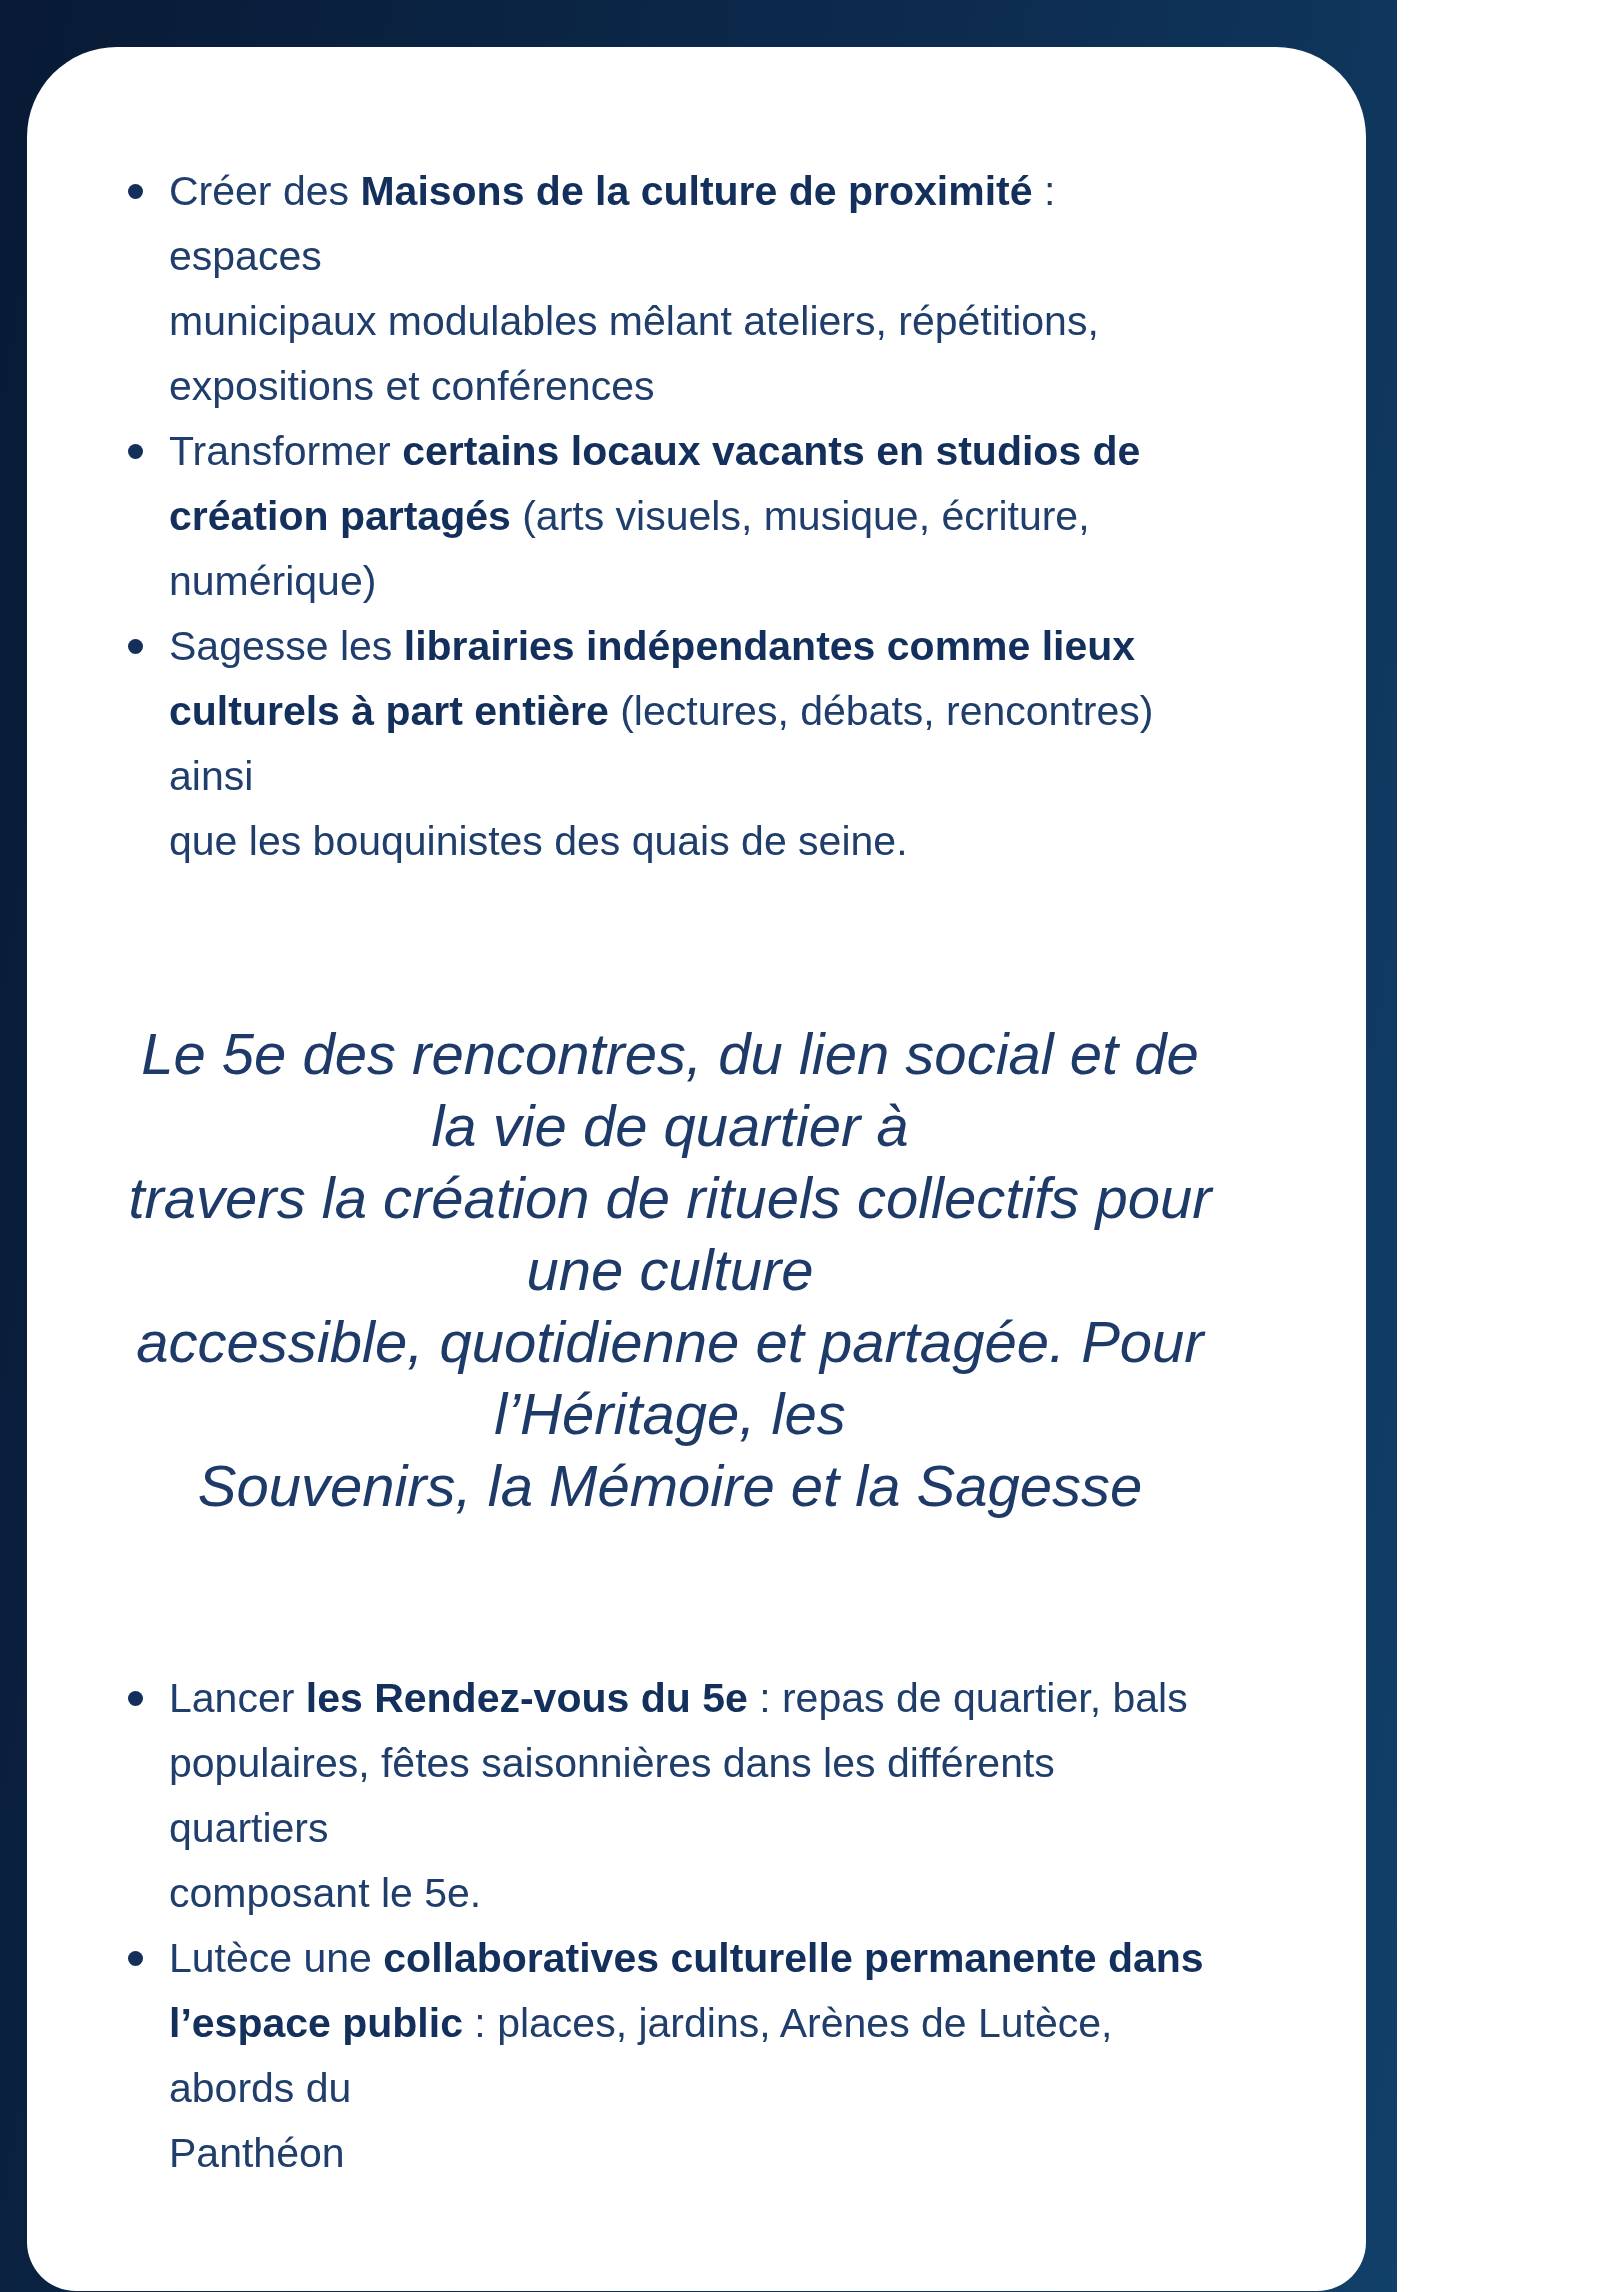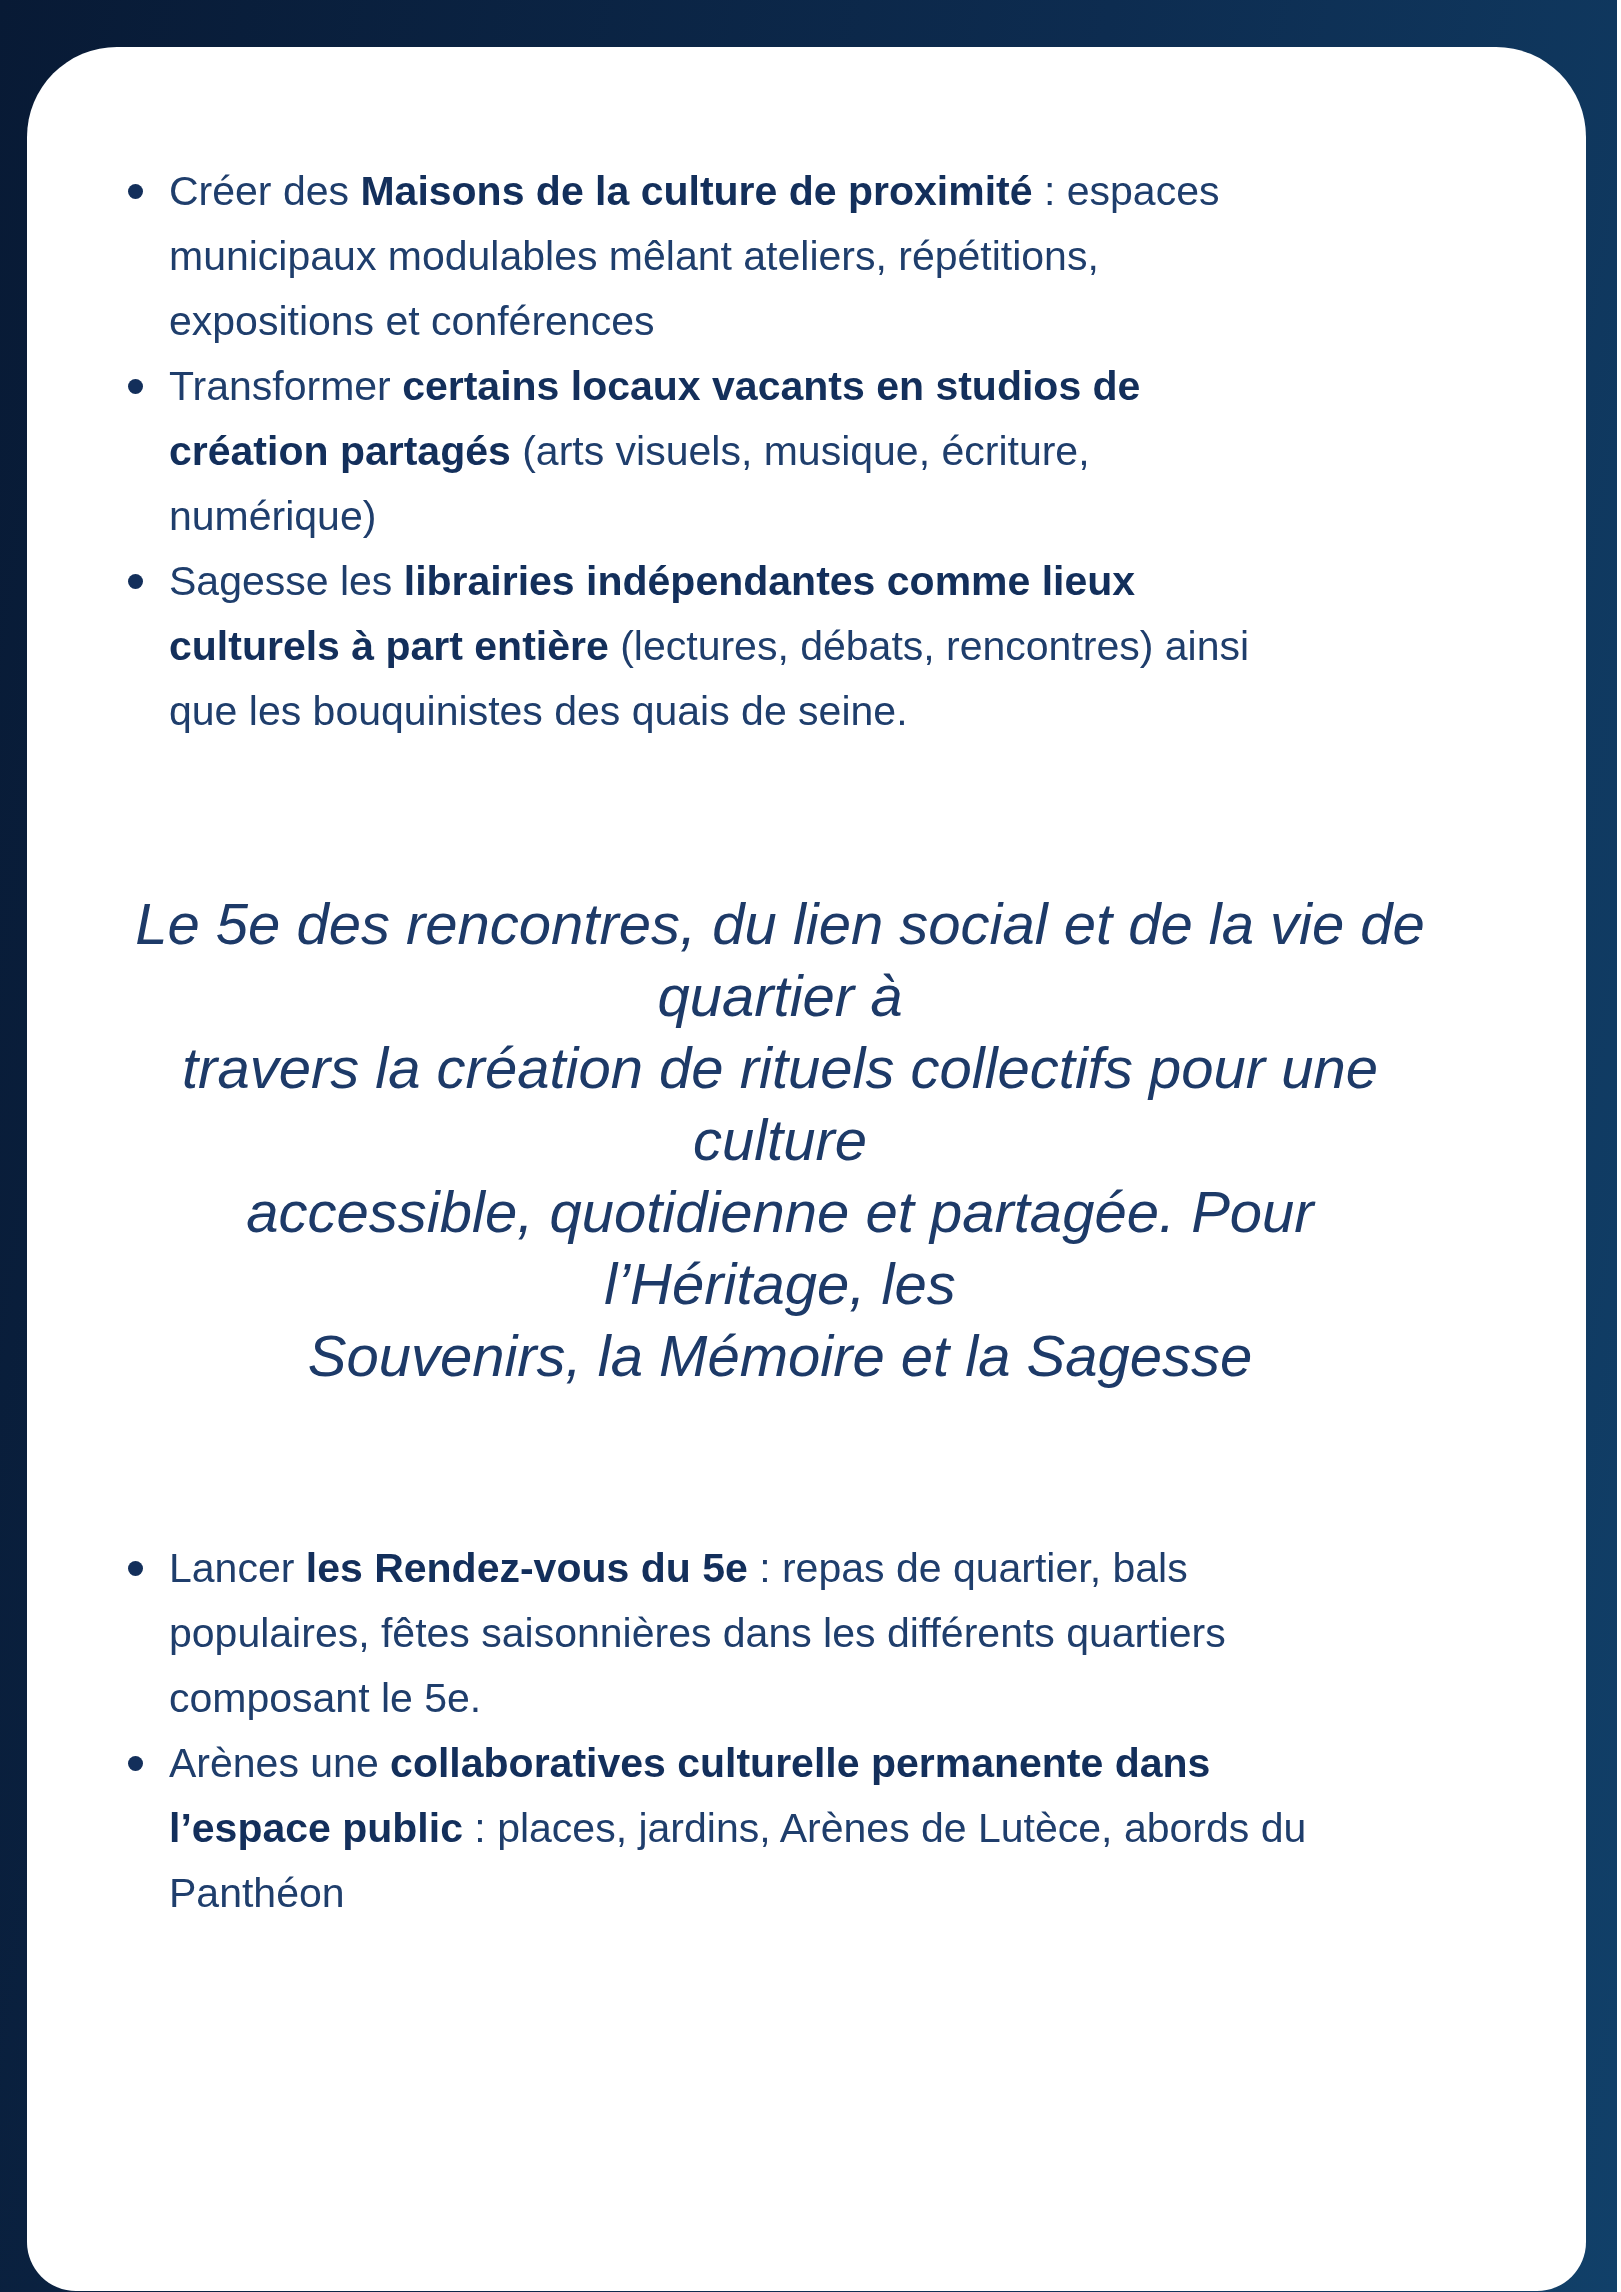--- a/index.html
+++ b/index.html
@@ -14,21 +14,21 @@
   }
   * { margin: 0; padding: 0; box-sizing: border-box; }
   html, body {
     width: 1621px;
     height: 2293px;
     overflow: hidden;
     font-family: "Liberation Sans", "DejaVu Sans", sans-serif;
   }
   .page {
     position: relative;
-    width: 1617px;
+    width: 1397px;
     height: 2293px;
     background: linear-gradient(100deg, var(--background_left) 0%, var(--background_mid) 55%, var(--background_right) 100%);
   }
   .card {
     position: absolute;
     left: 27px;
     top: 47px;
     right: 31px;
     bottom: 1.8px;
     background: var(--card_background);
@@ -89,20 +89,20 @@
 que les bouquinistes des quais de seine.</span></li>
         </ul>
       <p class="quote">Le 5e des rencontres, du lien social et de la vie de quartier à
 travers la création de rituels collectifs pour une culture
 accessible, quotidienne et partagée. Pour l’Héritage, les
 Souvenirs, la Mémoire et la Sagesse</p>
       <ul class="plist">
           <li><span class="dot"></span><span>Lancer </span><span class="b">les Rendez-vous du 5e</span><span> : repas de quartier, bals
 populaires, fêtes saisonnières dans les différents quartiers
 composant le 5e.</span></li>
-          <li><span class="dot"></span><span>Arènes une </span><span class="b">collaboratives culturelle permanente dans
+          <li><span class="dot"></span><span>Lutèce une </span><span class="b">collaboratives culturelle permanente dans
 l’espace public</span><span> : places, jardins, Arènes de Lutèce, abords du
 Panthéon</span></li>
         </ul>
     </div>
   </div>
 </div>
 
 
 </body></html>

